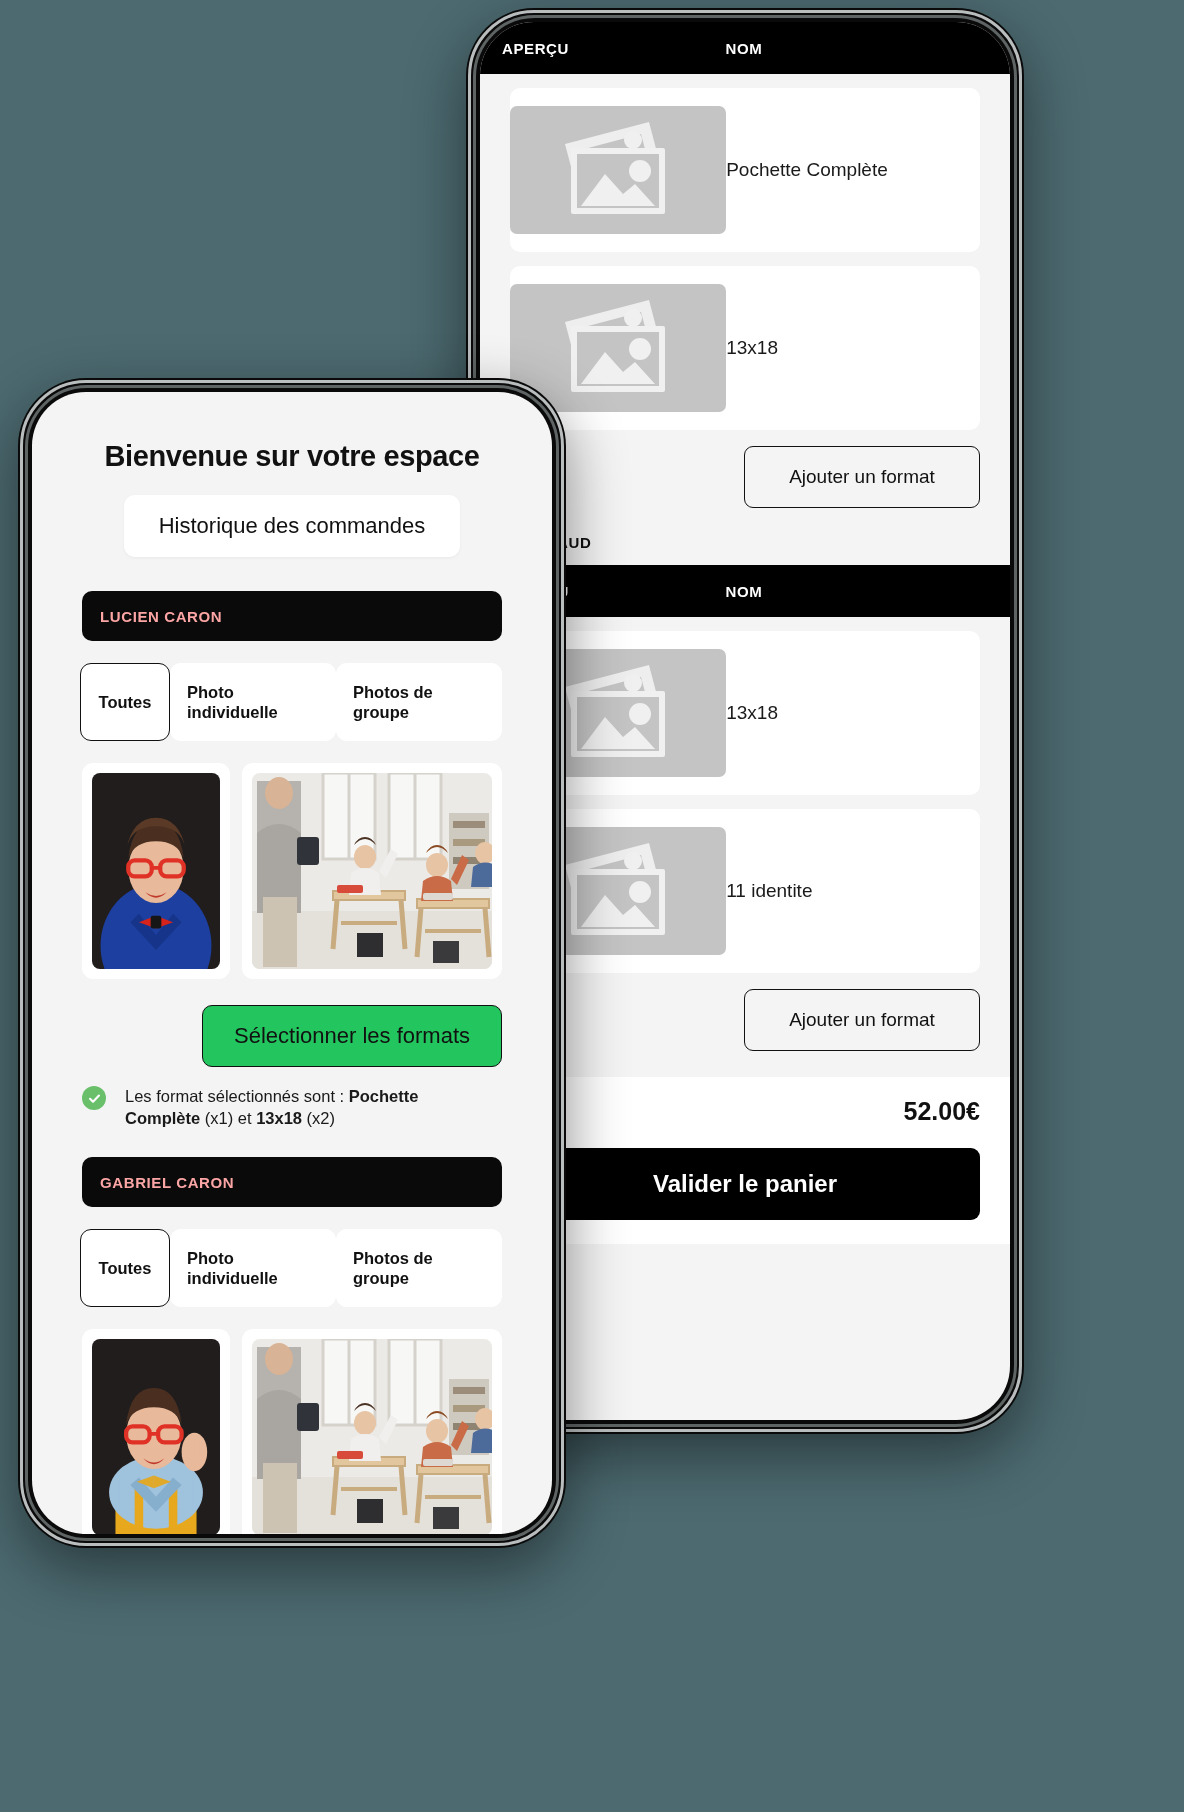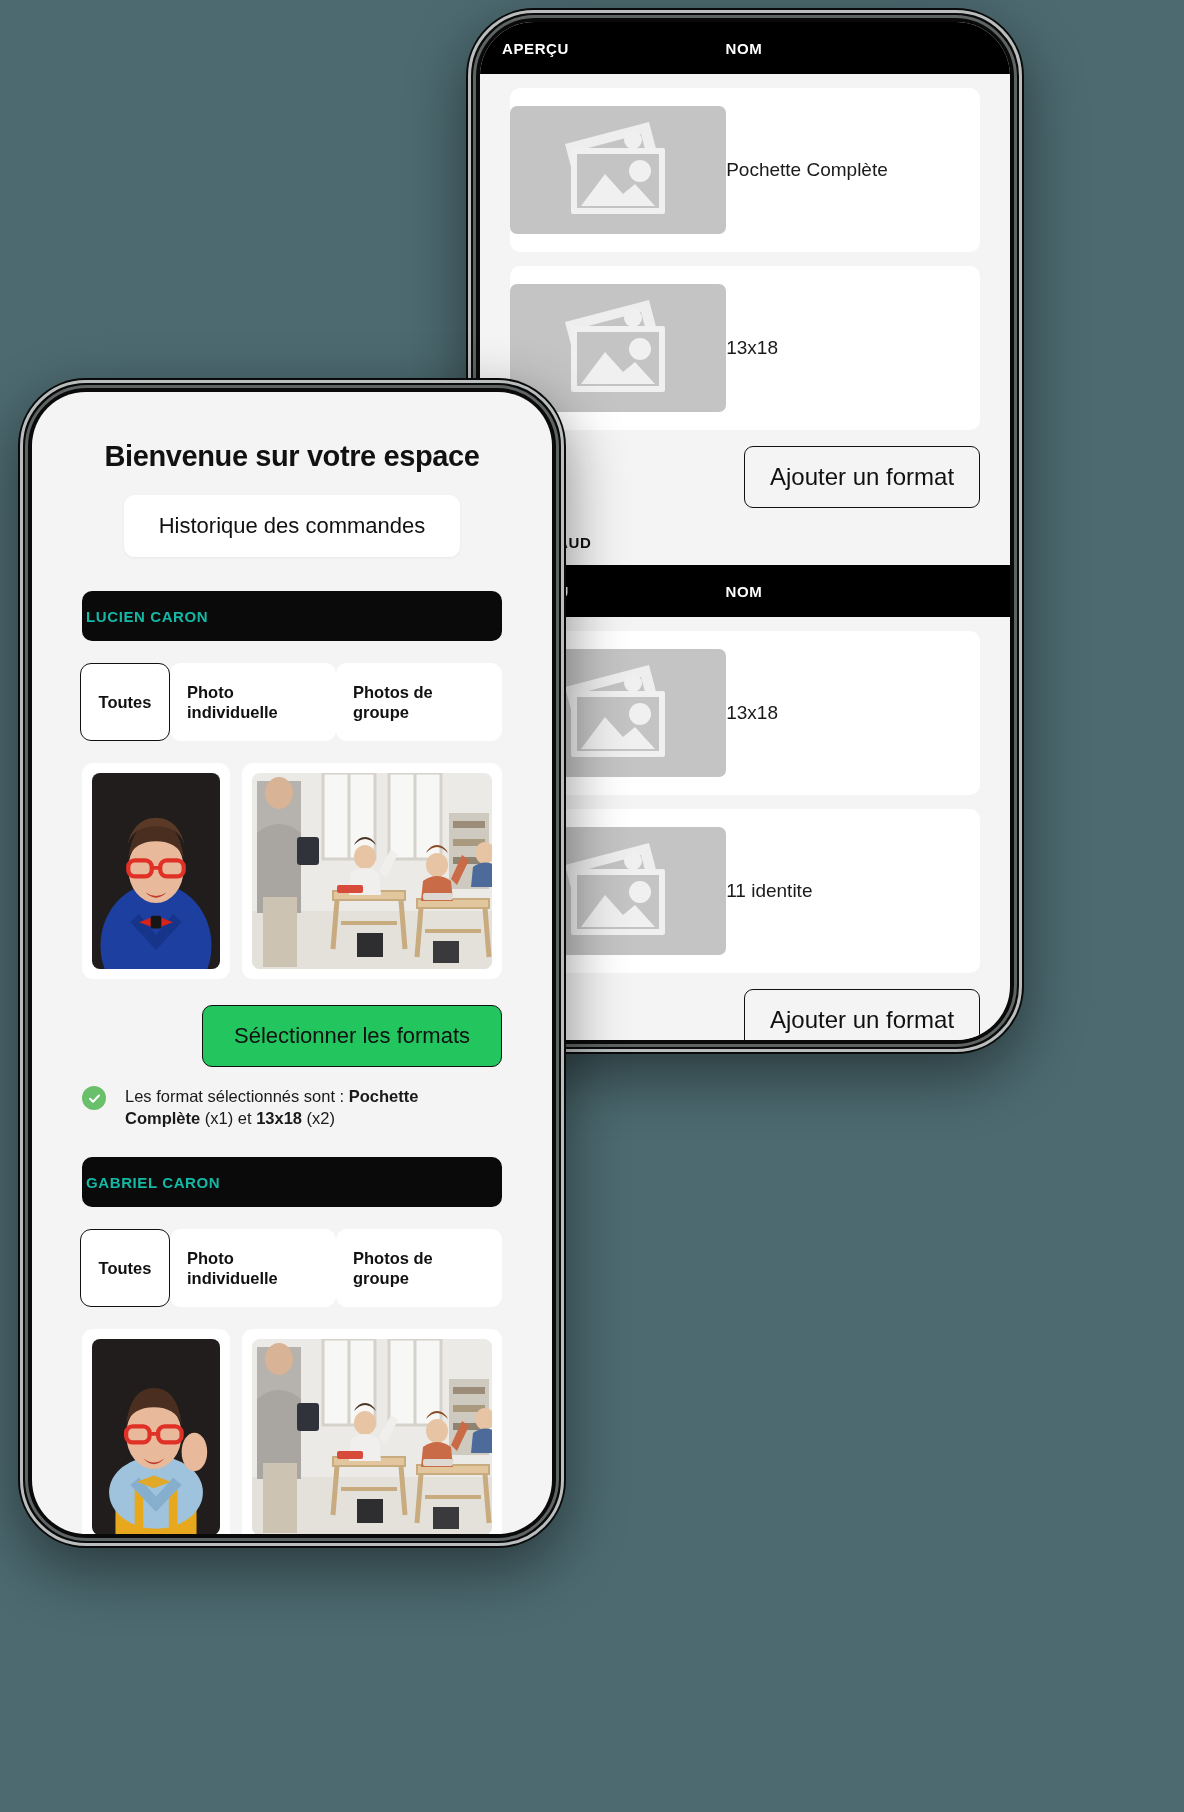--- a/index.html
+++ b/index.html
@@ -42,21 +42,21 @@
     width: 100%;
     height: 100%;
     border-radius: 54px;
     background: #f4f4f4;
     overflow: hidden;
   }
 
   
   #phone-back {
     left: 466px; top: 8px;
-    width: 558px; height: 1046px;
+    width: 558px; height: 1426px;
     z-index: 1;
   }
   
   #phone-front {
     left: 18px; top: 378px;
     width: 548px; height: 1170px;
     z-index: 3;
   }
 
   
@@ -97,21 +97,21 @@
 
   .btn-outline {
     display: block;
     margin: 16px 30px 0 auto;
     width: 236px;
     height: 62px;
     border: 1.5px solid #111;
     border-radius: 9px;
     background: #f4f4f4;
     font-family: inherit;
-    font-size: 24px;
+    font-size: 19px;
     color: #111;
     cursor: pointer;
     text-align: center;
   }
 
   .person-label {
     margin: 26px 0 0 28px;
     font-size: 15px;
     font-weight: 700;
     letter-spacing: .6px;
@@ -165,26 +165,26 @@
     border-radius: 11px;
     font-family: inherit;
     font-size: 22px;
     color: #111;
     cursor: pointer;
     box-shadow: 0 1px 3px rgba(0,0,0,.05);
   }
   .name-bar {
     margin: 34px 50px 0 50px;
     background: #0a0a0a;
-    color: #14b8a6;
+    color: #fca5a5;
     border-radius: 10px;
     height: 50px;
     display: flex;
     align-items: center;
-    padding-left: 4px;
+    padding-left: 18px;
     font-size: 15px;
     font-weight: 700;
     letter-spacing: .6px;
   }
   .tab-row {
     display: flex;
     margin: 22px 50px 0 48px;
   }
   .tab {
     background: #fff;

